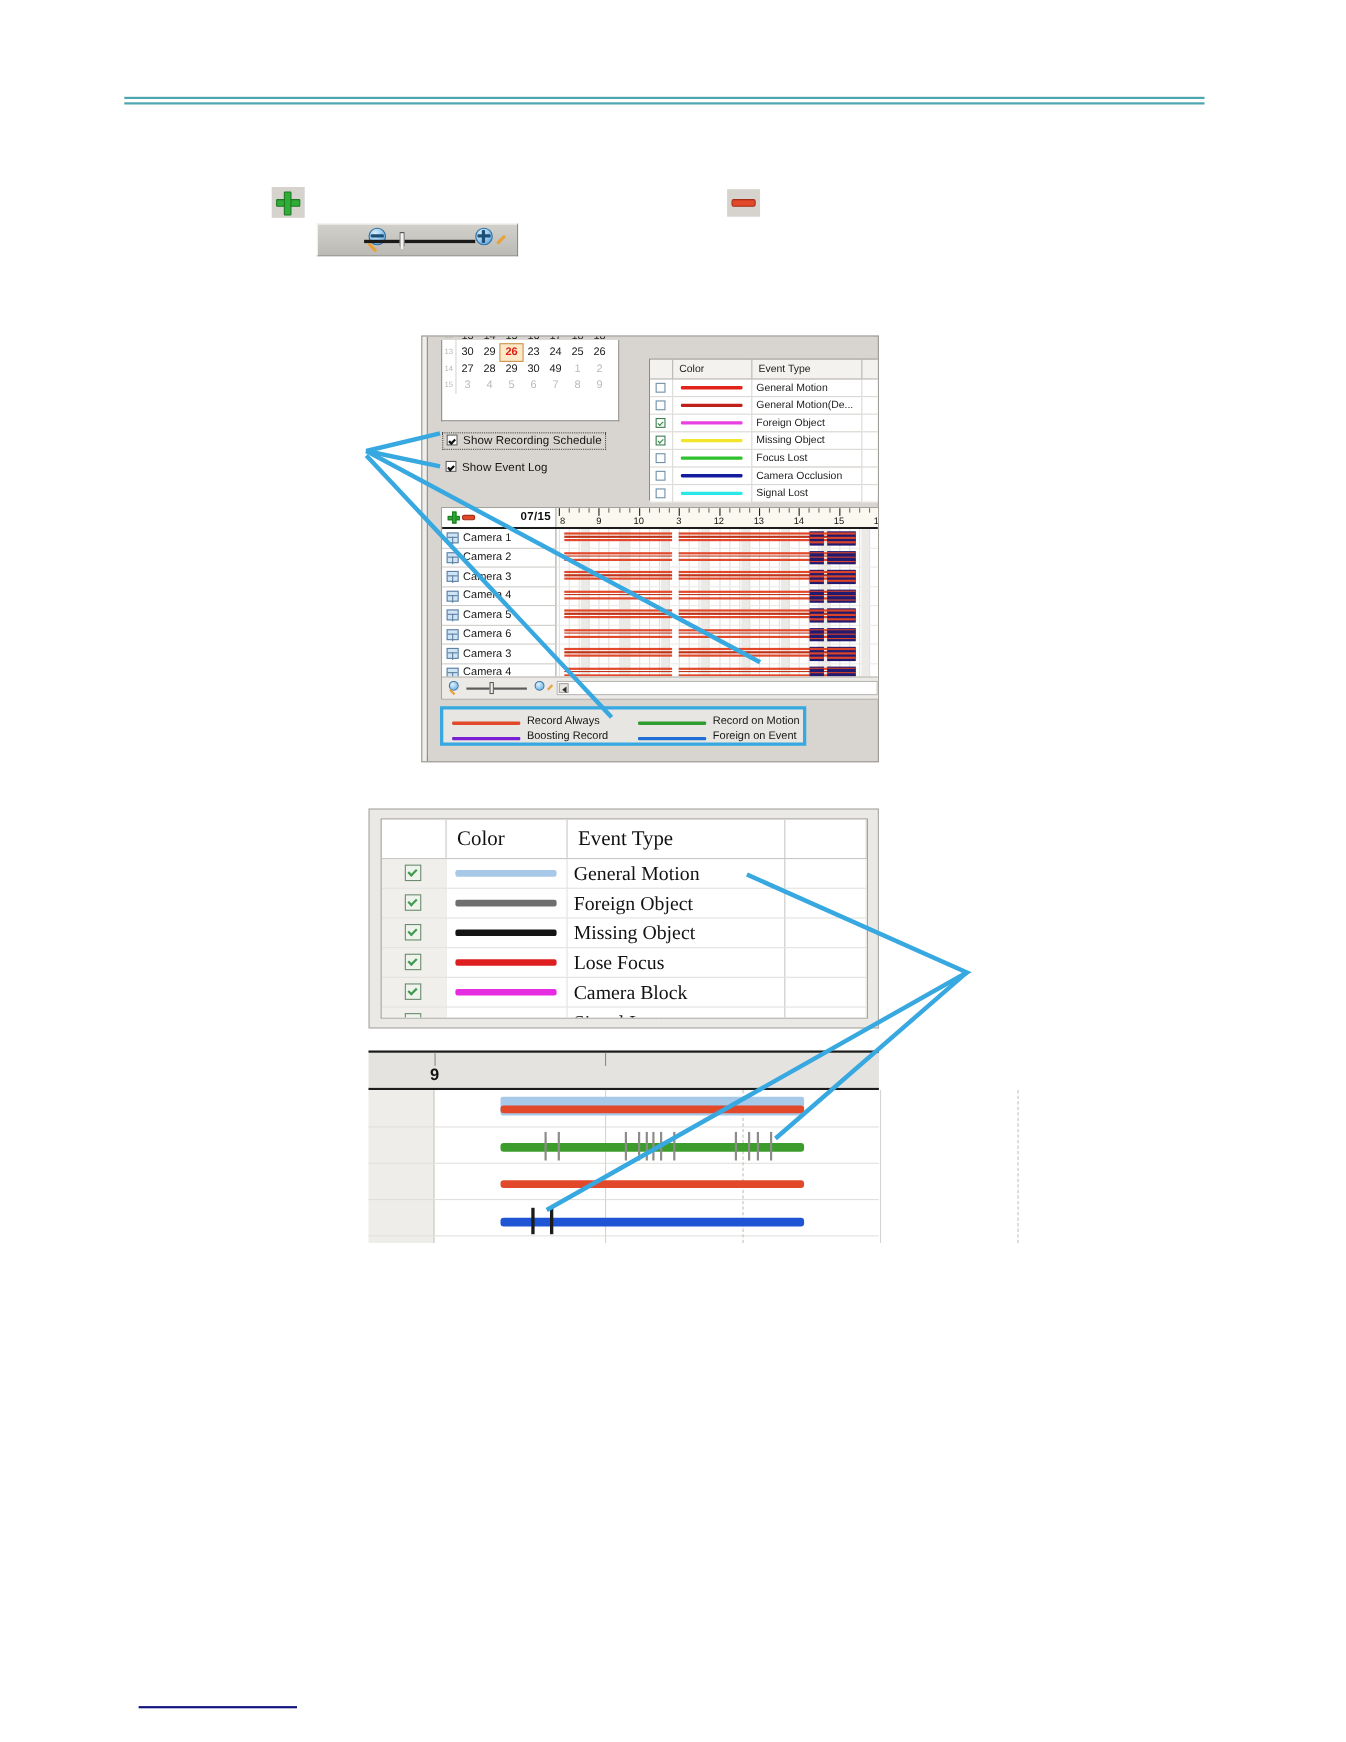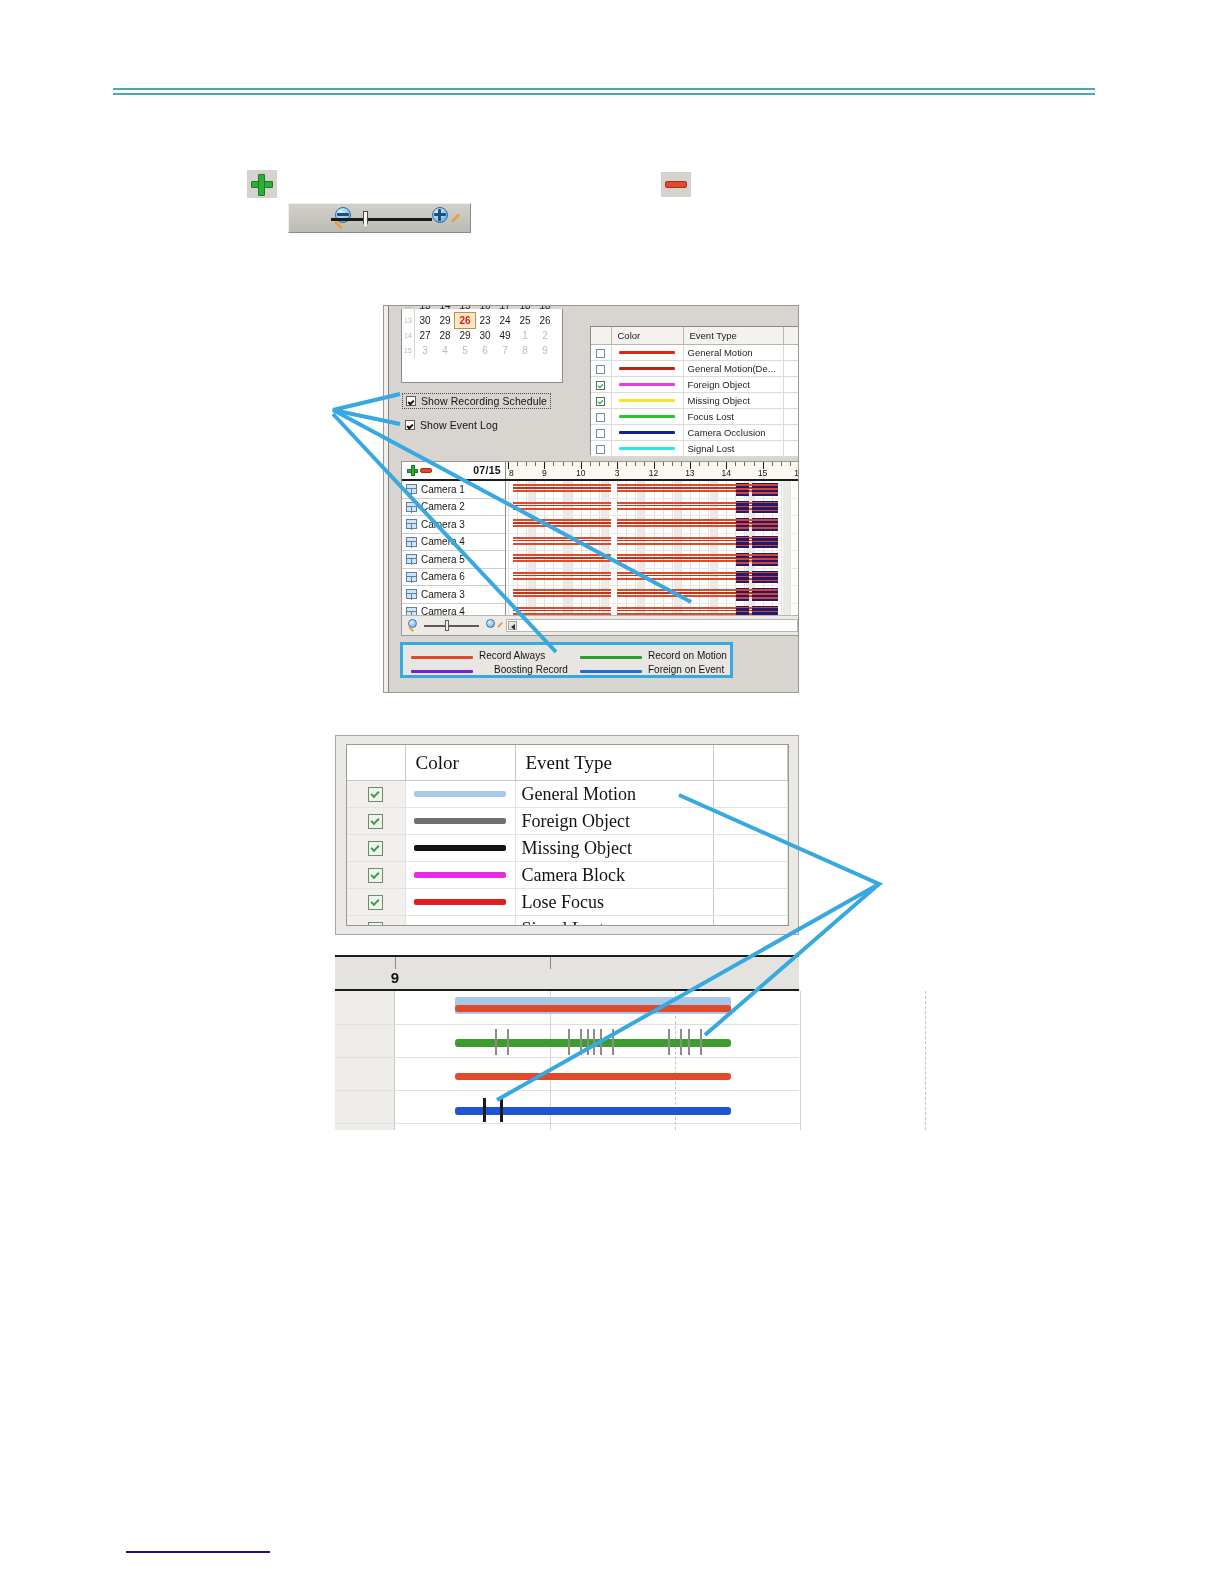--- a/index.html
+++ b/index.html
@@ -613,21 +613,21 @@
           </div>
         </div>
       </div>
 
       <div id="record-legend">
           <span class="lgline" style="left: 8px; top: 11px; background: rgb(226, 73, 43);"></span>
           <span class="lg" style="left: 76px; top: 5px;">Record Always</span>
           <span class="lgline" style="left: 177px; top: 11px; background: rgb(47, 156, 47);"></span>
           <span class="lg" style="left: 245px; top: 5px;">Record on Motion</span>
           <span class="lgline" style="left: 8px; top: 25px; background: rgb(122, 31, 212);"></span>
-          <span class="lg" style="left: 91px; top: 19px;">Boosting Record</span>
+          <span class="lg" style="left: 76px; top: 19px;">Boosting Record</span>
           <span class="lgline" style="left: 177px; top: 25px; background: rgb(31, 111, 212);"></span>
           <span class="lg" style="left: 245px; top: 19px;">Foreign on Event</span>
         </div>
     </div>
   </div>
 
   <div id="panel-eventtype">
     <div id="event-table-wrap">
       <table id="event-table">
         <colgroup>
@@ -665,31 +665,31 @@
               <td class="c-chk"><span class="bg-chk"></span></td>
               <td>
                 <span class="bg-line" style="background:#141414"></span>
               </td>
               <td class="c-lbl">Missing Object</td>
               <td class="c-tail"></td>
             </tr>
             <tr>
               <td class="c-chk"><span class="bg-chk"></span></td>
               <td>
-                <span class="bg-line" style="background:#e62ce0"></span>
+                <span class="bg-line" style="background:#df1f1f"></span>
               </td>
-              <td class="c-lbl">Camera Block</td>
+              <td class="c-lbl">Lose Focus</td>
               <td class="c-tail"></td>
             </tr>
             <tr>
               <td class="c-chk"><span class="bg-chk"></span></td>
               <td>
-                <span class="bg-line" style="background:#df1f1f"></span>
+                <span class="bg-line" style="background:#e62ce0"></span>
               </td>
-              <td class="c-lbl">Lose Focus</td>
+              <td class="c-lbl">Camera Block</td>
               <td class="c-tail"></td>
             </tr>
             <tr>
               <td class="c-chk"><span class="bg-chk"></span></td>
               <td></td>
               <td class="c-lbl">Signal Lost</td>
               <td class="c-tail"></td>
             </tr>
           </tbody>
       </table>

